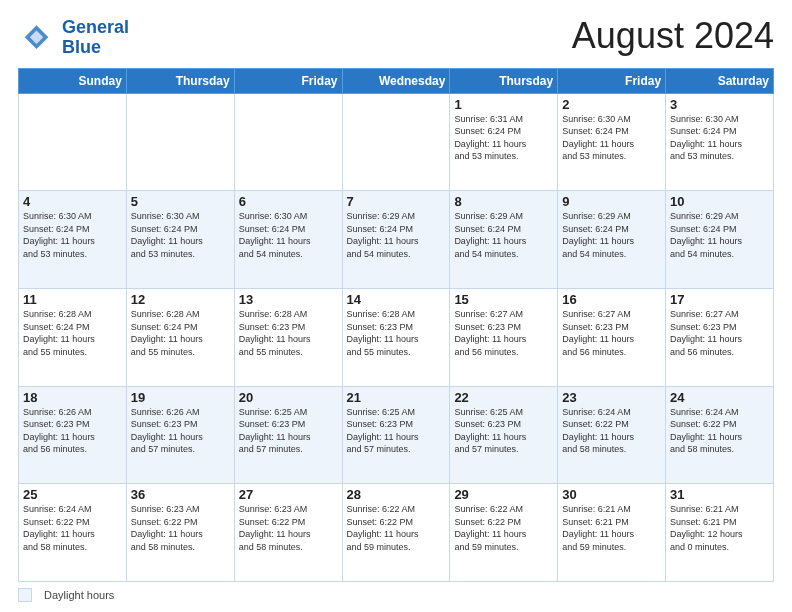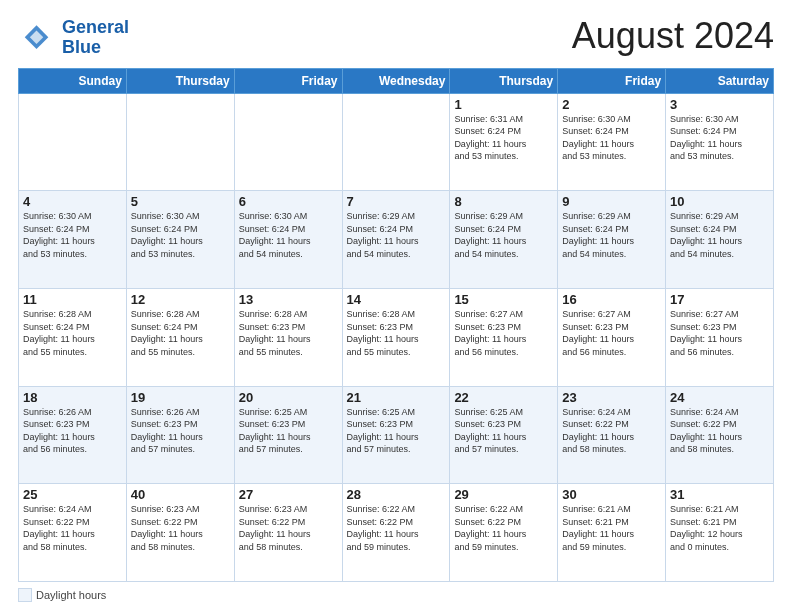--- a/index.html
+++ b/index.html
@@ -97,21 +97,21 @@
     }
     .empty-cell {
       background: #fff !important;
     }
     .footer {
       margin-top: 6px;
       font-size: 11px;
       color: #444;
       display: flex;
       align-items: center;
-      gap: 4px;
+      gap: 12px;
     }
     .footer-box {
       width: 14px;
       height: 14px;
       background: #eef4fb;
       border: 1px solid #c8d8ea;
       display: inline-block;
     }
   </style>
 </head>
@@ -330,21 +330,21 @@
         </tr>
         <tr>
           <td>
             <span class="day-number">25</span>
             <div class="day-info" style="white-space: pre-line;">Sunrise: 6:24 AM
 Sunset: 6:22 PM
 Daylight: 11 hours
 and 58 minutes.</div>
           </td>
           <td>
-            <span class="day-number">40</span>
+            <span class="day-number">36</span>
             <div class="day-info" style="white-space: pre-line;">Sunrise: 6:23 AM
 Sunset: 6:22 PM
 Daylight: 11 hours
 and 58 minutes.</div>
           </td>
           <td>
             <span class="day-number">27</span>
             <div class="day-info" style="white-space: pre-line;">Sunrise: 6:23 AM
 Sunset: 6:22 PM
 Daylight: 11 hours

